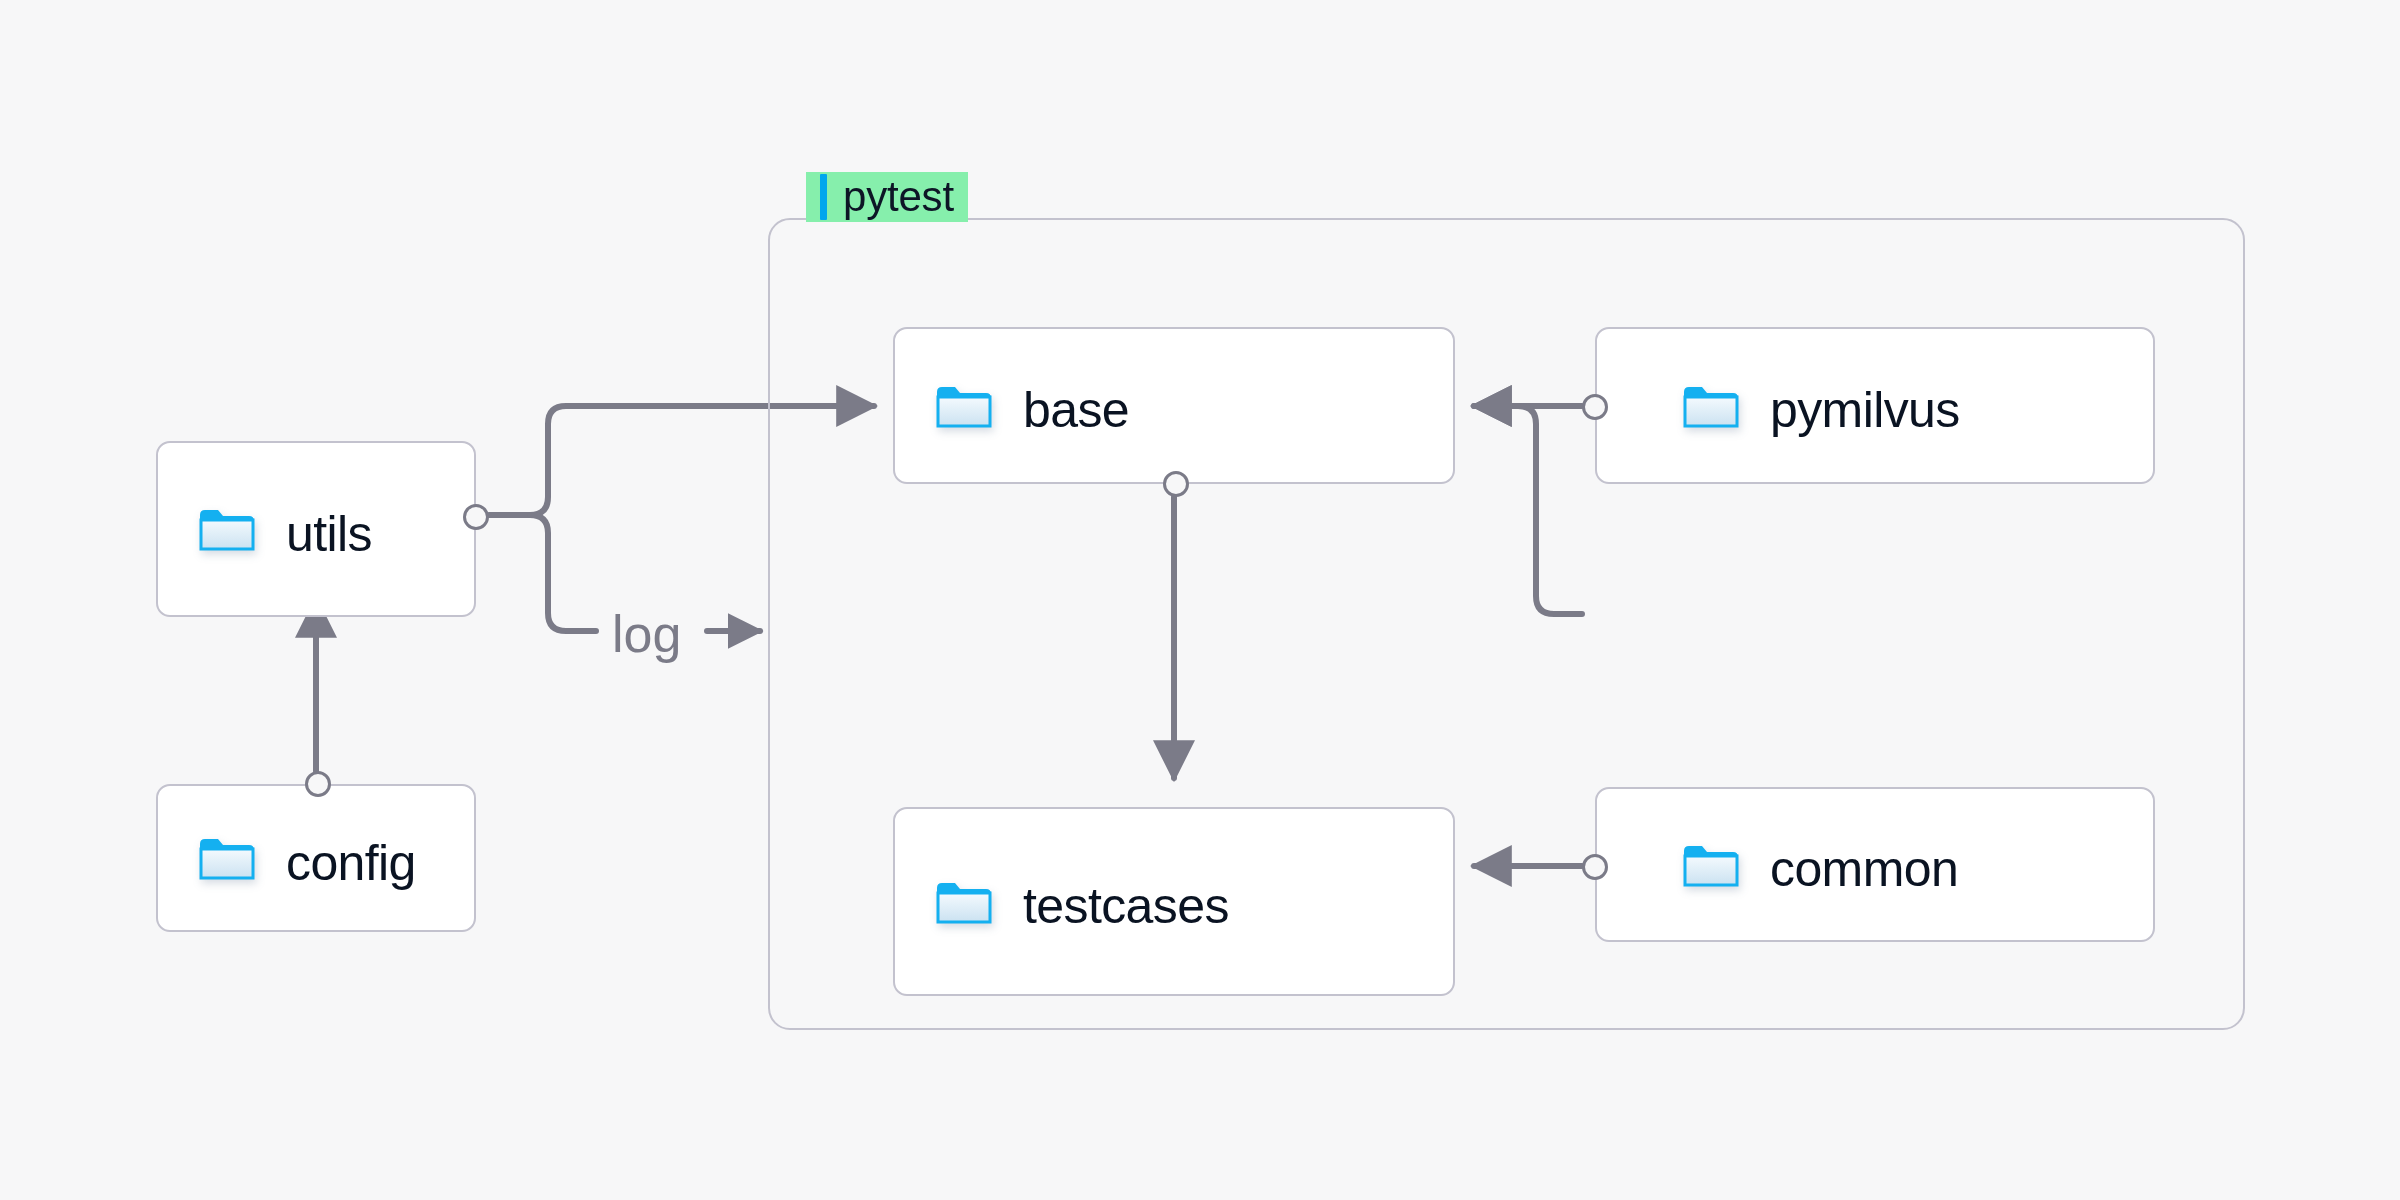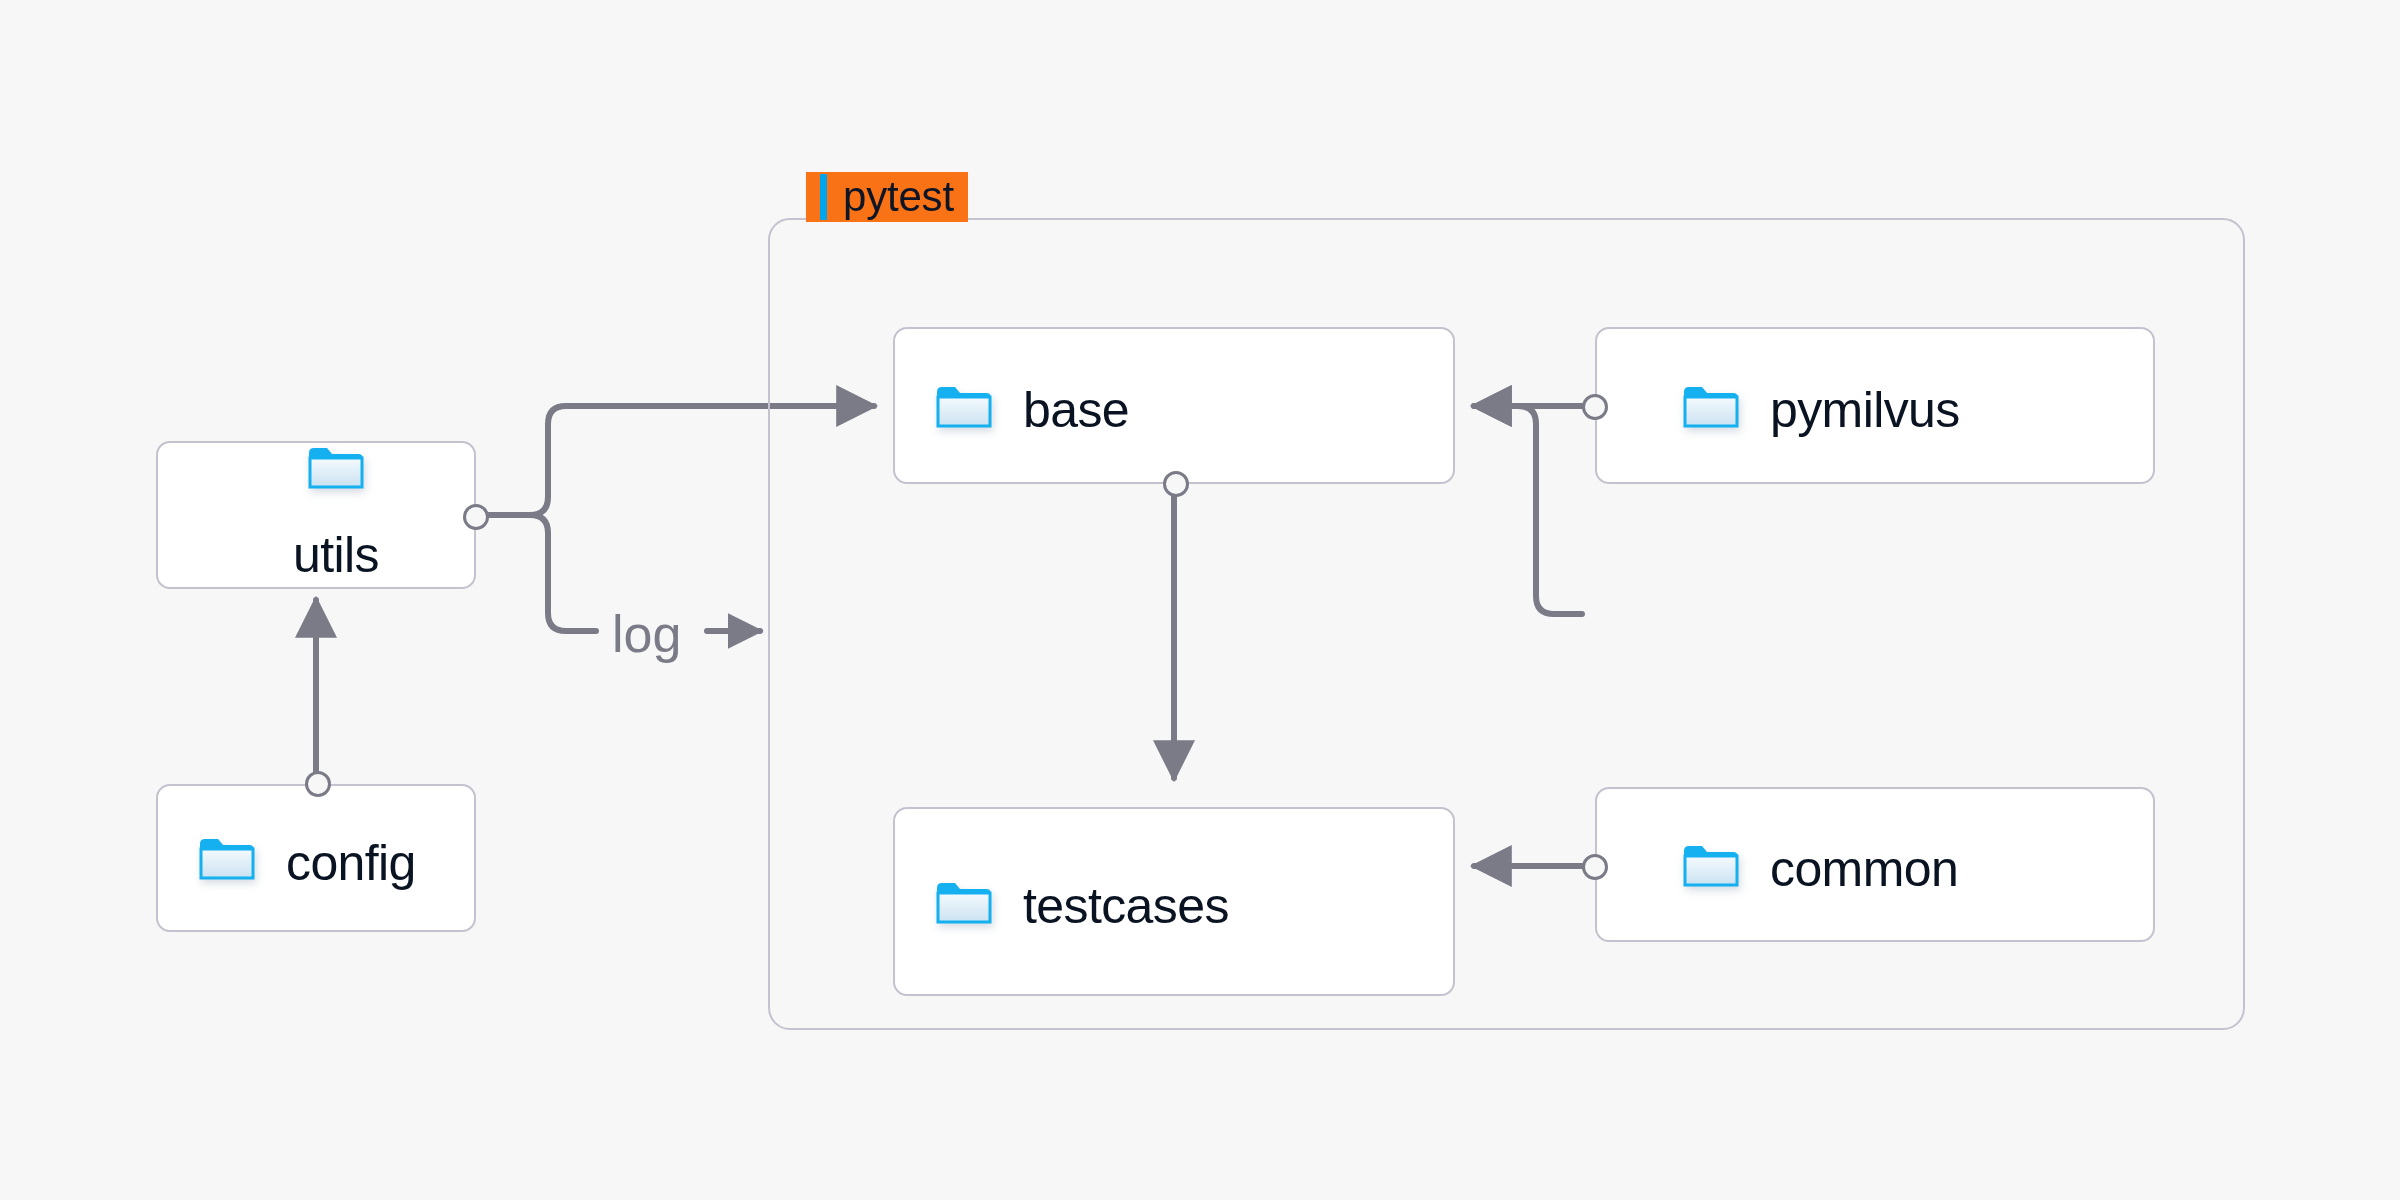--- a/index.html
+++ b/index.html
@@ -31,21 +31,21 @@
     box-sizing: border-box;
     border: 2px solid #c3c2ce;
     border-radius: 22px;
     background: transparent;
   }
   .group-label {
     position: absolute;
     display: flex;
     align-items: center;
     gap: 16px;
-    background: #f97316;
+    background: #86efac;
     padding: 0 14px;
     white-space: nowrap;
   }
   .group-accent {
     width: 7px;
     height: 46px;
     background: #00a6ed;
     border-radius: 1px;
     flex: none;
   }
@@ -147,21 +147,21 @@
     <path d="M 1582 866 L 1474 866" fill="none" stroke="#7b7b88" stroke-width="6" stroke-linecap="round" marker-end="url(#arrow)"></path>
   </svg>
 
   <div class="group" style="left:768px; top:218px; width:1477px; height:812px;"></div>
 
   <div class="group-label" style="left:806px; top:172px; height:50px;">
     <span class="group-accent"></span>
     <span class="group-label-text">pytest</span>
   </div>
 
-  <div class="node" style="left:156px; top:441px; width:320px; height:148px;flex-direction:column;">
+  <div class="node" style="left:156px; top:441px; width:320px; height:176px;">
     <span class="folder-icon">
       <svg width="58" height="48" viewBox="0 0 58 48">
         <path d="M2 10 Q2 5 7 5 L20 5 L25 11 L51 11 Q56 11 56 16 L56 18 L2 18 Z" fill="#14b0f0"></path>
         <path d="M3 15 L55 15 L55 44 L3 44 Z" fill="url(#folderGrad)" stroke="#14b0f0" stroke-width="3"></path>
       </svg>
     </span>
     <span class="node-label">utils</span>
     <span class="port" style="right:-15px; top:61px;"></span>
   </div>
 

